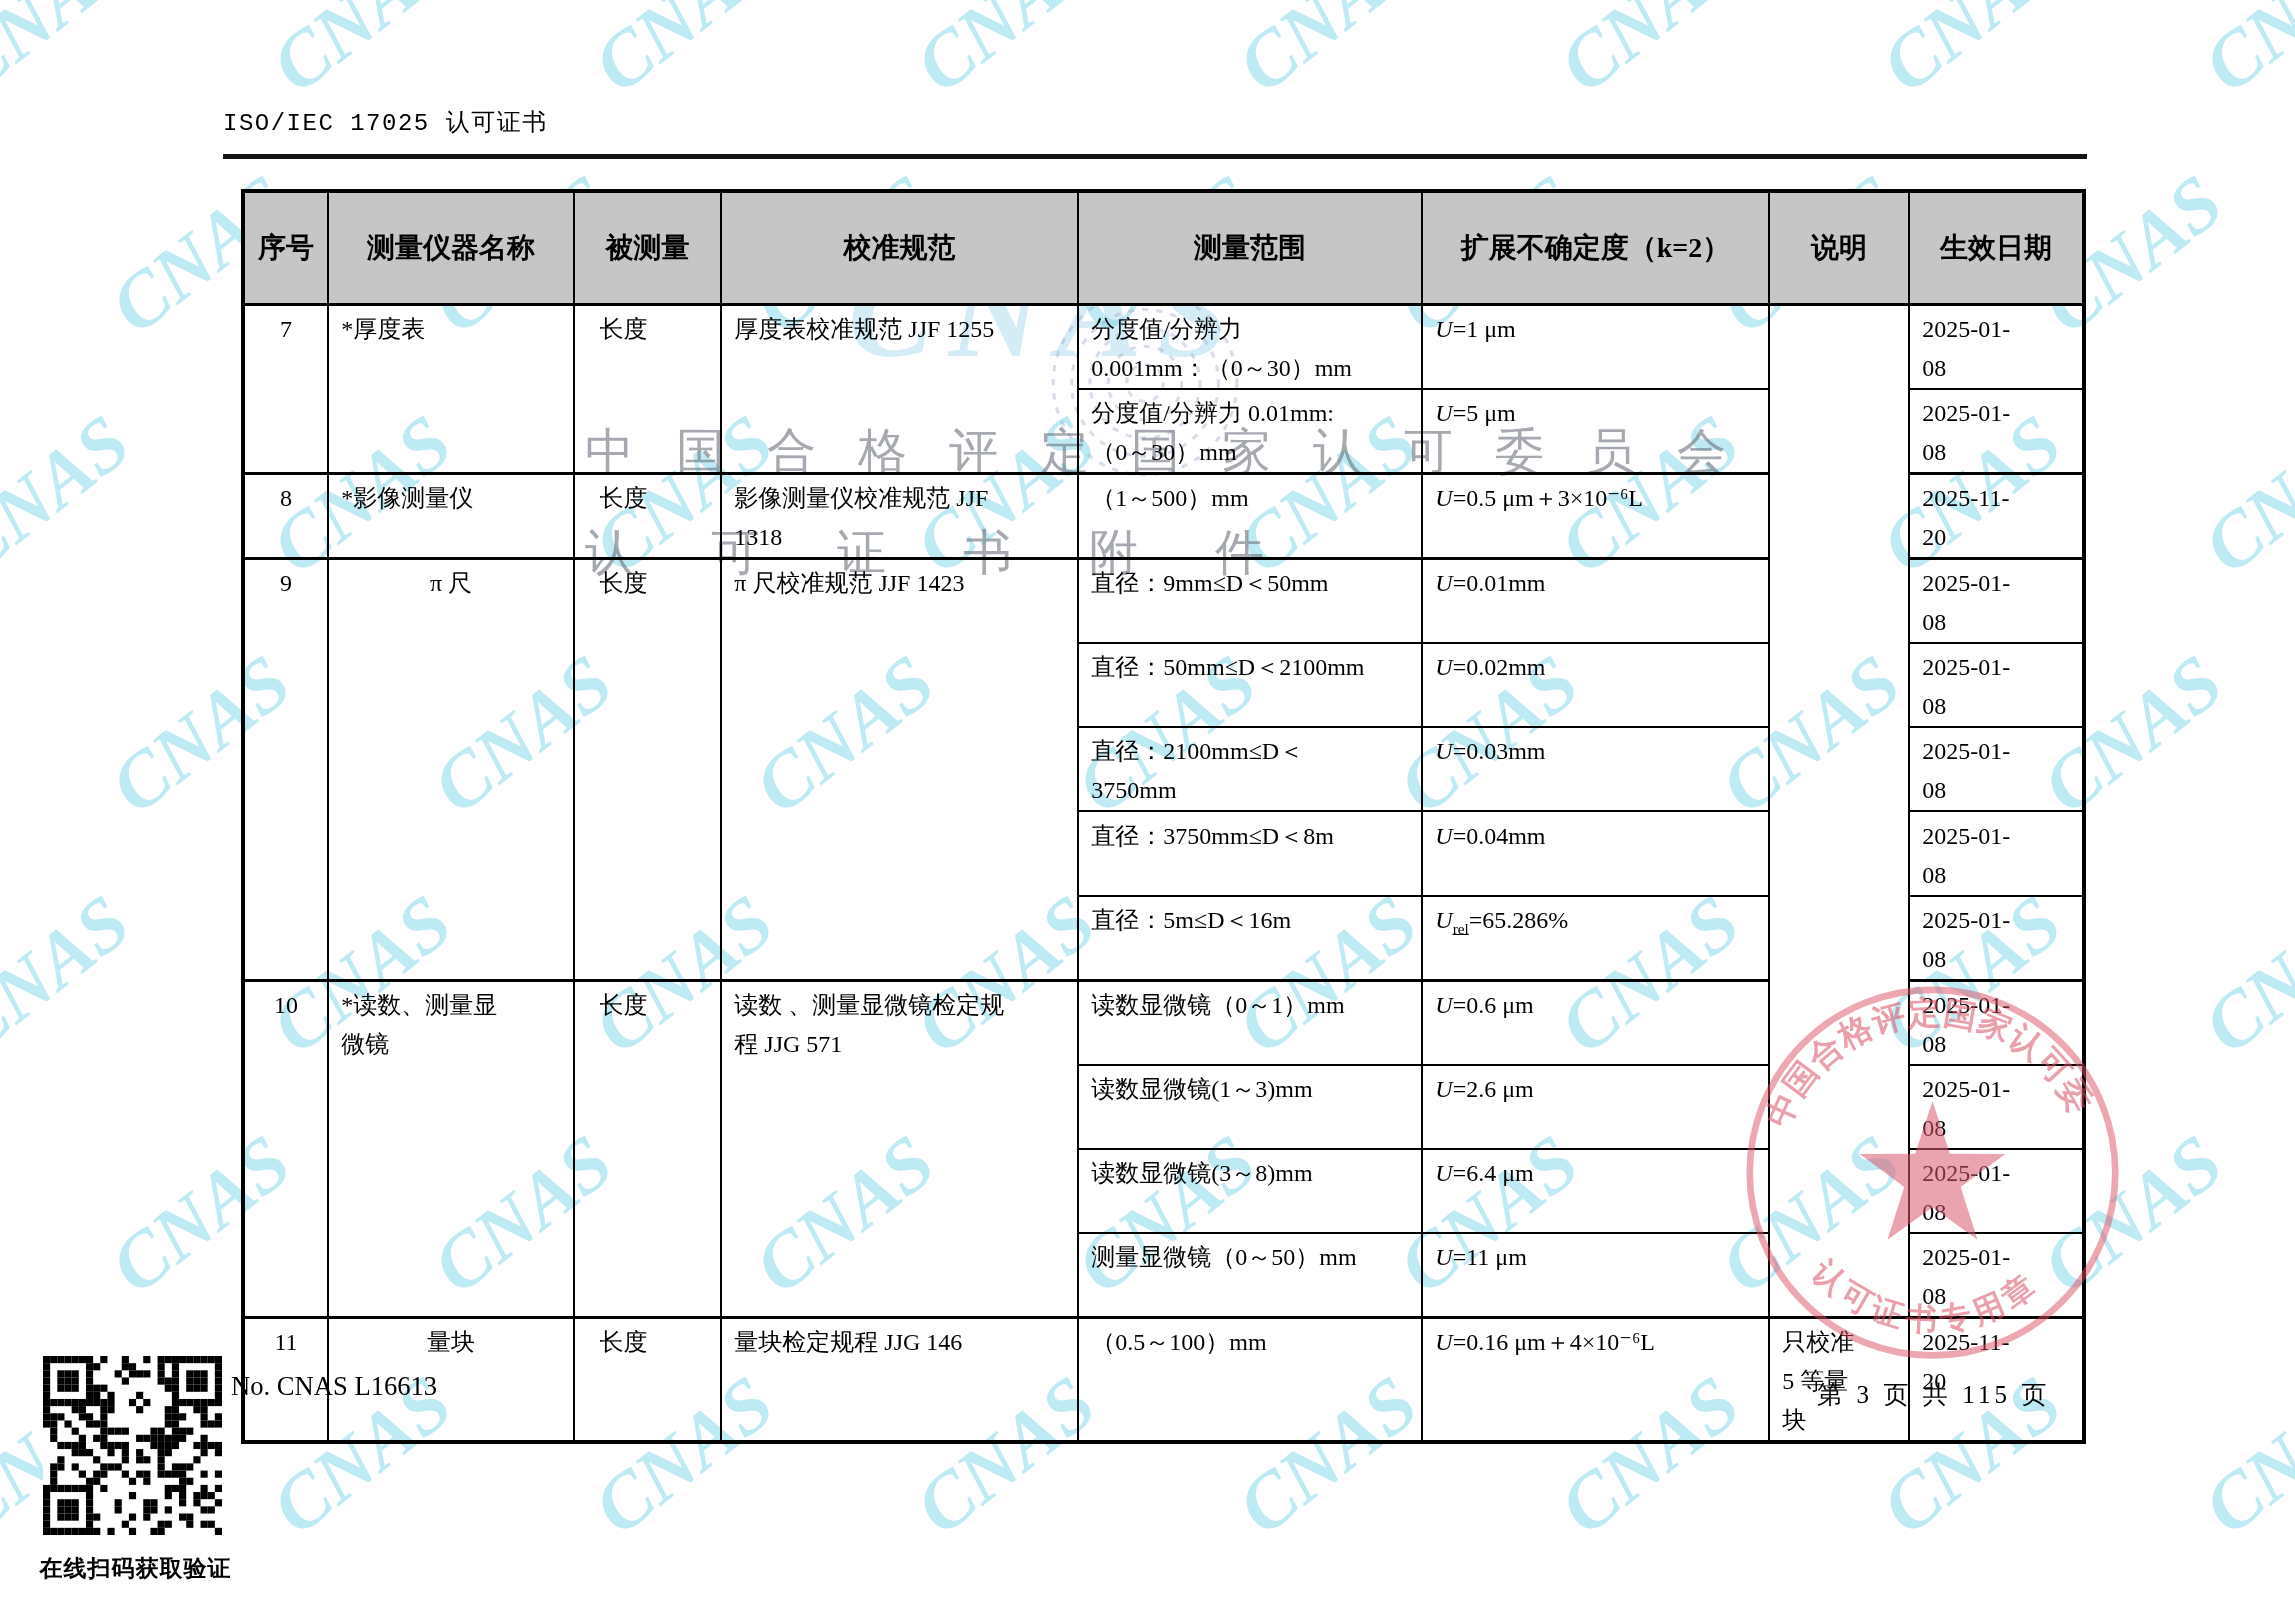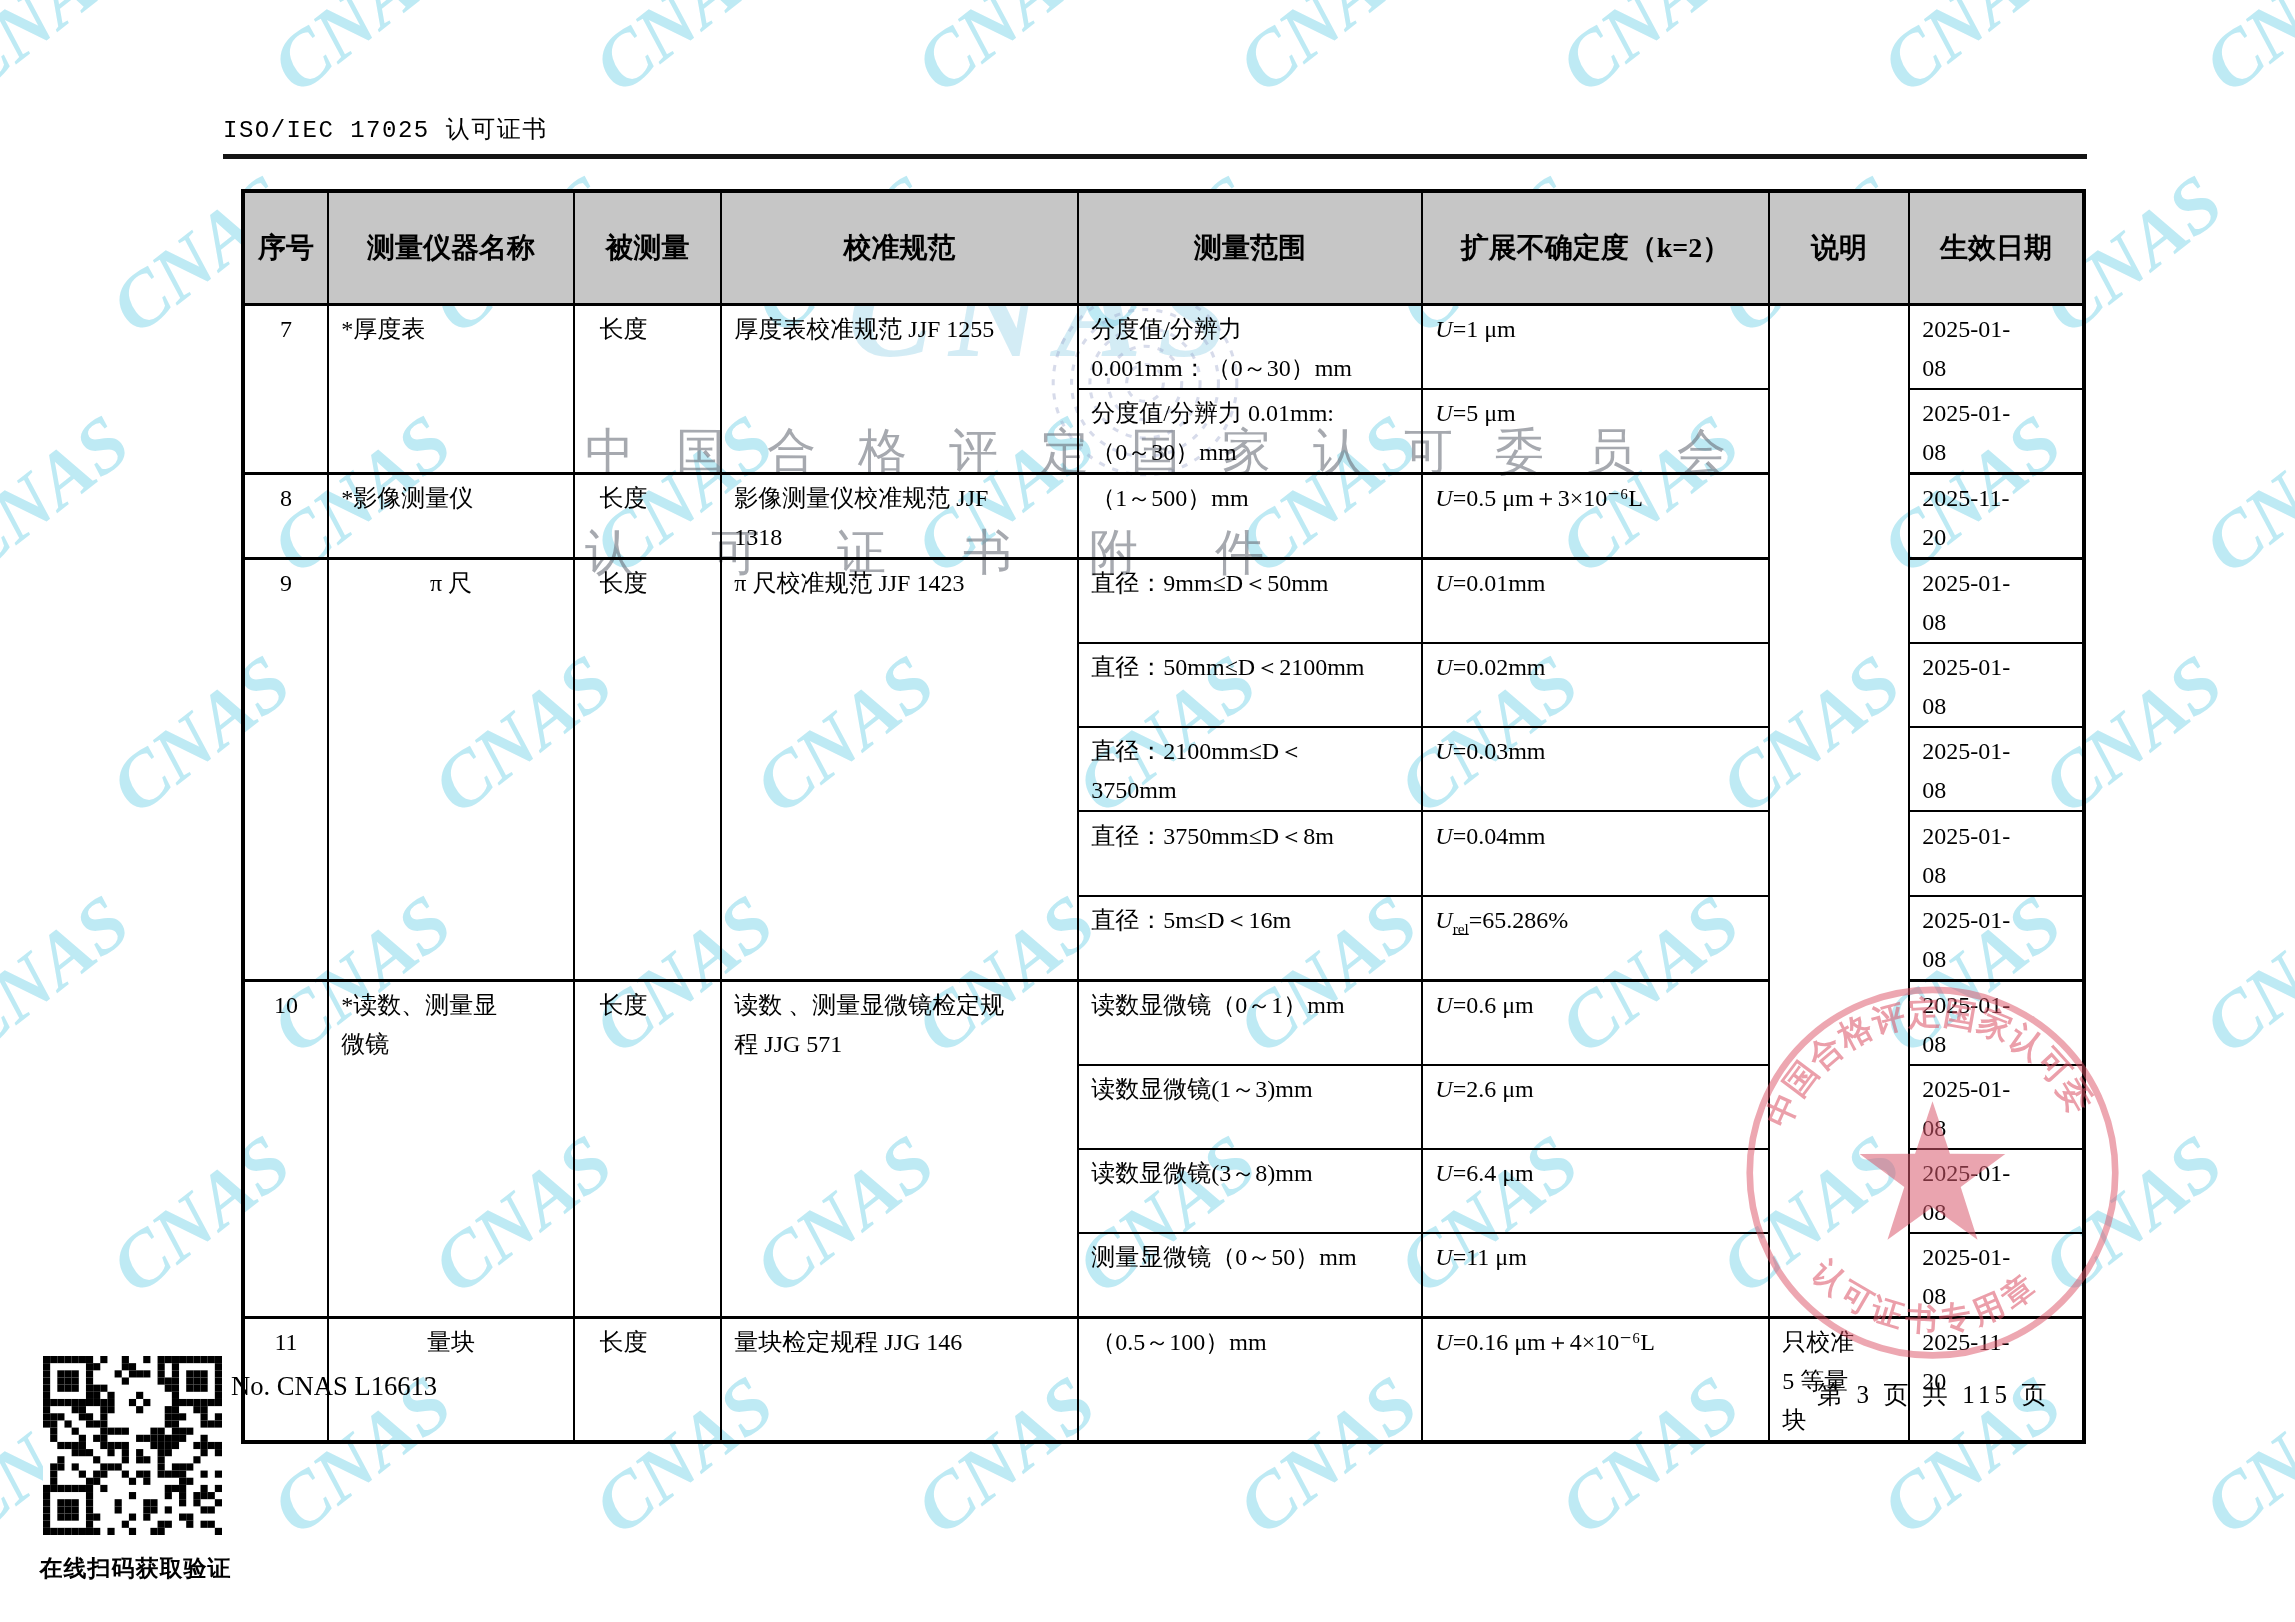--- a/index.html
+++ b/index.html
@@ -17,21 +17,21 @@
   .wm-logo-text{
     position:absolute;left:848px;top:240px;font-size:128px;font-style:italic;font-weight:bold;
     color:rgba(140,205,230,0.38);letter-spacing:15.3px;
   }
   .wm-arcs{position:absolute;left:1043px;top:281px;}
   .wm-gray{position:absolute;color:rgba(106,112,122,0.60);white-space:nowrap;font-weight:400;}
   .wm-gray.l1{left:585px;top:419px;font-size:49px;letter-spacing:42px;}
   .wm-gray.l2{left:585px;top:520px;font-size:49px;letter-spacing:77px;}
   
   .doc-title{
-    position:absolute;left:223px;top:113px;z-index:2;
+    position:absolute;left:223px;top:106px;z-index:2;
     font-family:"Liberation Mono","DejaVu Sans Mono",monospace;
     font-size:24px;font-weight:500;letter-spacing:1.5px;
   }
   .title-rule{position:absolute;left:223px;top:154px;width:1864px;height:4.6px;background:#141414;z-index:2;}
   
   table.main{
     position:absolute;left:241px;top:189px;z-index:2;
     border-collapse:collapse;table-layout:fixed;width:1842px;
     font-size:24px;line-height:39px;
   }

